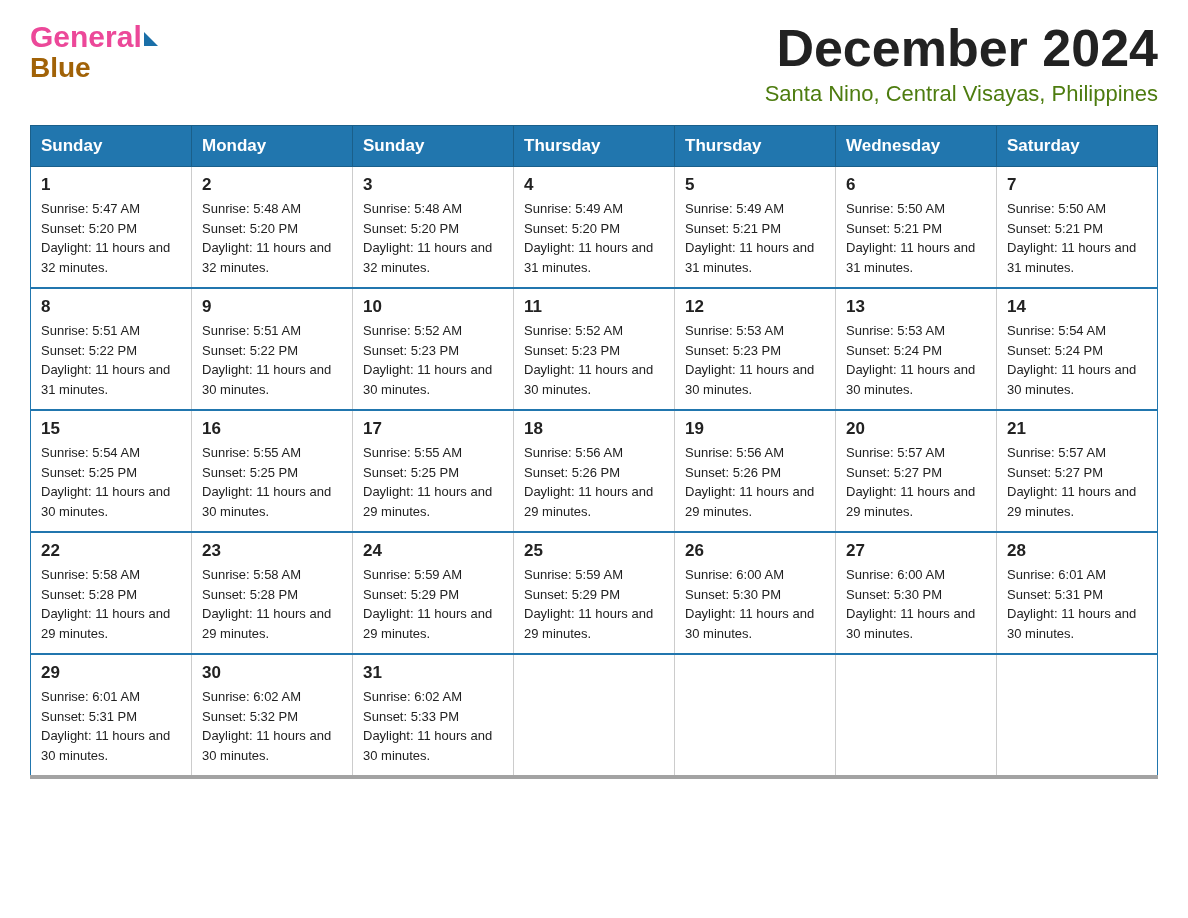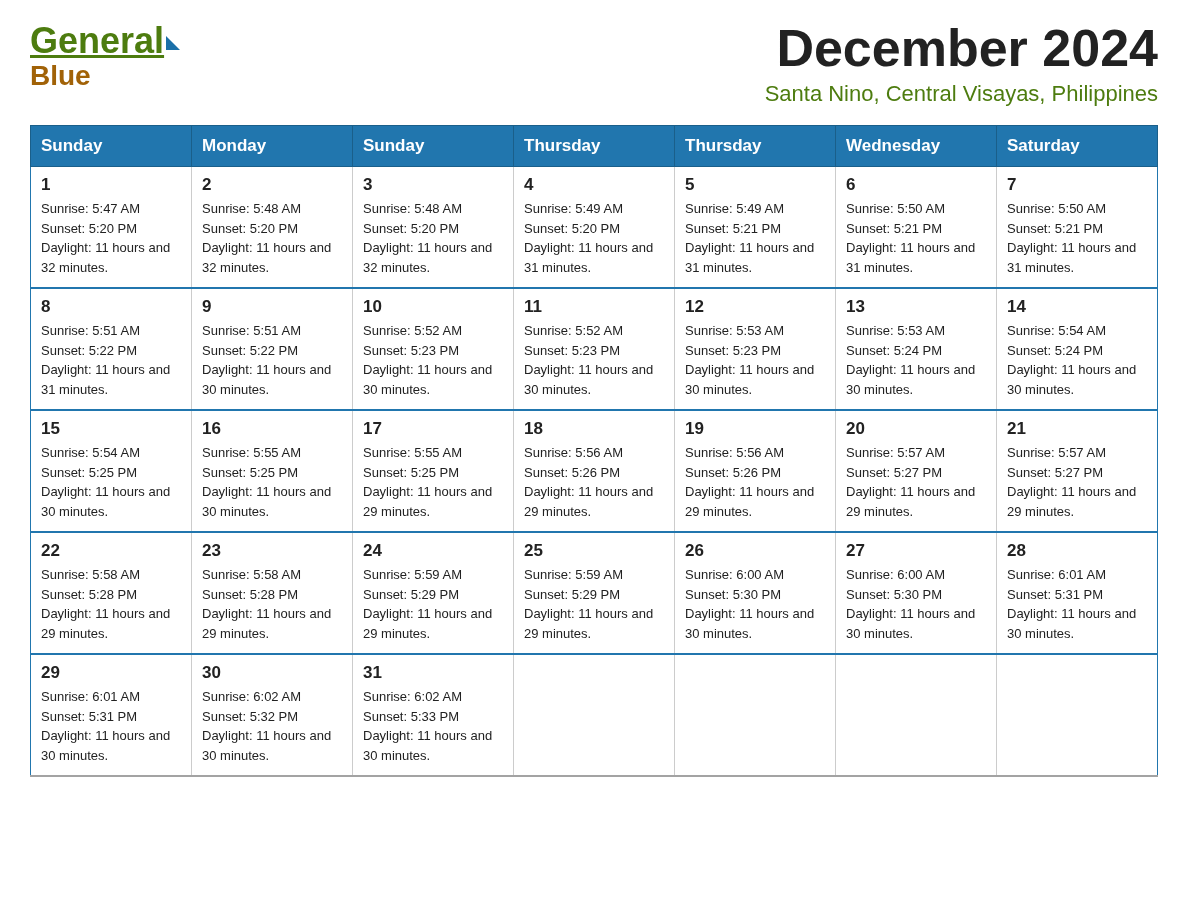--- a/index.html
+++ b/index.html
@@ -15,24 +15,23 @@
       justify-content: space-between;
       align-items: flex-start;
       margin-bottom: 18px;
     }
     .logo {
       display: flex;
       align-items: center;
       gap: 0px;
     }
     .logo-text-general {
-      font-size: 36px;
-      font-weight: bold;
-      color: #4d7c0f;
-      text-decoration: underline;
+      font-size: 30px;
+      font-weight: bold;
+      color: #ec4899;
     }
     .logo-arrow {
       width: 0;
       height: 0;
       border-left: 14px solid #1a6fa8;
       border-top: 14px solid transparent;
       border-bottom: 0px solid transparent;
       display: inline-block;
       margin-left: 2px;
       margin-bottom: -4px;
@@ -102,21 +101,21 @@
       color: #222;
       display: block;
       margin-bottom: 4px;
     }
     .day-info {
       font-size: 13px;
       color: #222;
       line-height: 1.5;
     }
     tbody tr:last-child {
-      border-bottom: 2px solid #a3a3a3;
+      border-bottom: 4px solid #a3a3a3;
     }
     tbody tr td {
       background: #fff;
     }
   </style>
 </head>
 <body>
 
 <div class="header">
   <div class="logo">

